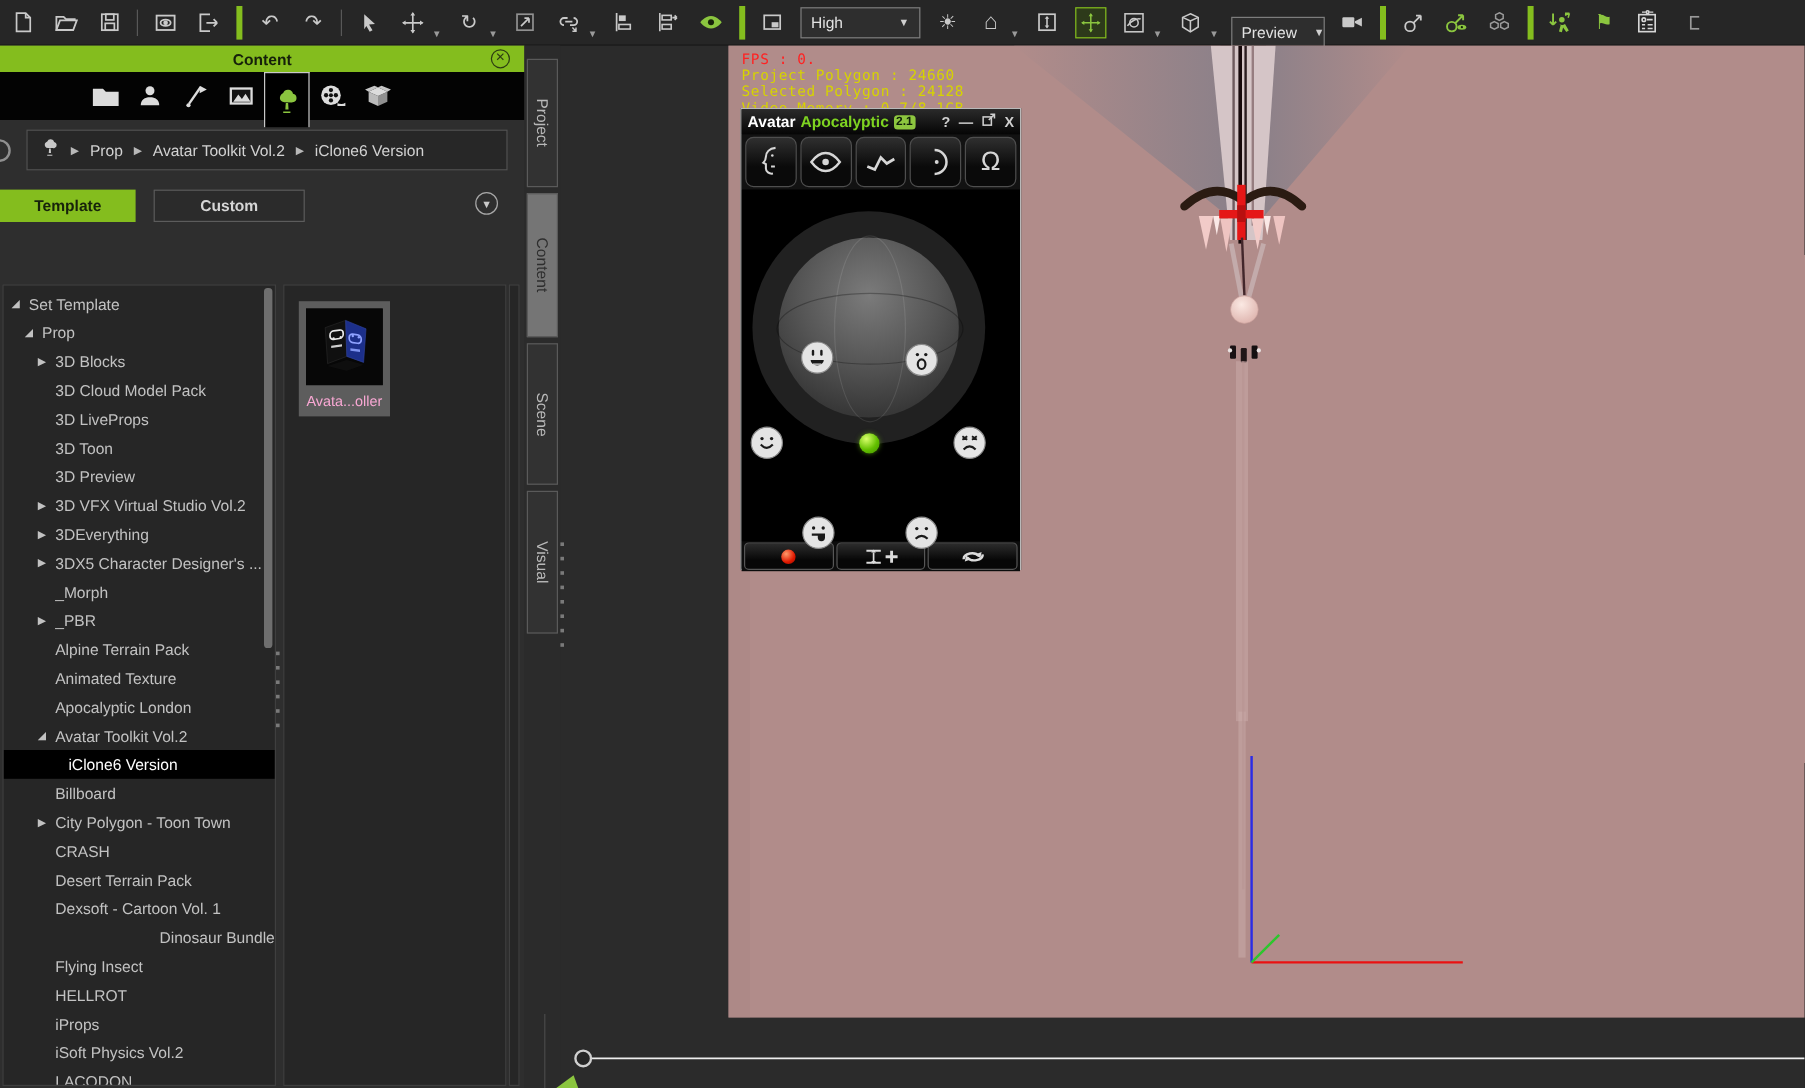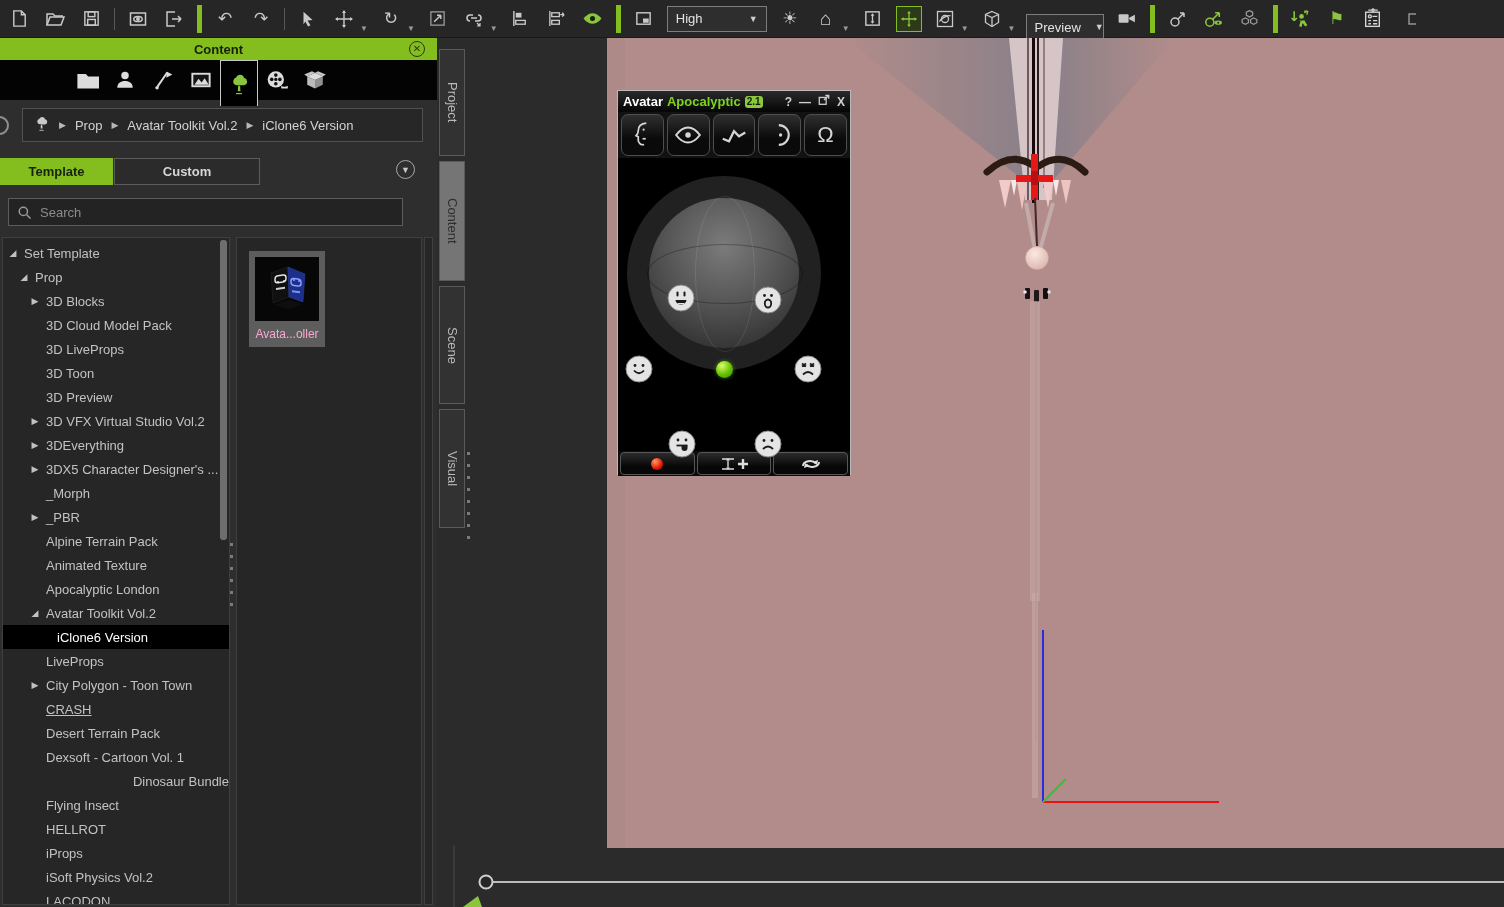--- a/index.html
+++ b/index.html
@@ -29,21 +29,21 @@
   .panel-close { position:absolute; right:12px; top:3px; width:16px; height:16px; border:1px solid #2c3b12; border-radius:50%; color:#2c3b12; font-size:10px; line-height:14px; text-align:center; }
   .cat-bar { position:absolute; left:0; top:22px; width:437px; height:40px; background:#030303; display:flex; align-items:flex-start; padding-left:68px; }
   .cat-tab { width:38px; height:40px; display:flex; align-items:center; justify-content:center; }
   .cat-tab.active { height:46px; background:#000; border:1px solid #c8c8c8; border-bottom:none; }
   .crumb-bar { position:absolute; left:22px; top:70px; width:401px; height:34px; border:1px solid #525252; background:#272727; display:flex; align-items:center; padding:0 10px; gap:9px; }
   .crumb { color:#d2d2d2; font-size:13px; }
   .crumb-sep { color:#b8b8b8; font-size:9px; }
   .back-nub { position:absolute; left:-10px; top:78px; width:19px; height:19px; border:2px solid #8f8f8f; border-radius:50%; background:#2e2e2e; }
   .src-tabs { position:absolute; left:0; top:120px; width:437px; height:27px; }
   .tab-template { position:absolute; left:0; top:0; width:113px; height:27px; background:#84bd1e; color:#17230b; font-weight:bold; font-size:13px; display:flex; align-items:center; justify-content:center; }
-  .tab-custom { position:absolute; left:114px; top:0; width:146px; height:27px; background:#2b2b2b; border:1px solid #5c5c5c; color:#d6d6d6; font-weight:bold; font-size:13px; display:flex; align-items:center; justify-content:center; }
+  .tab-custom { position:absolute; left:128px; top:0; width:126px; height:27px; background:#2b2b2b; border:1px solid #5c5c5c; color:#d6d6d6; font-weight:bold; font-size:13px; display:flex; align-items:center; justify-content:center; }
   .collapse-circle { position:absolute; left:396px; top:122px; width:19px; height:19px; border:1.5px solid #a8a8a8; border-radius:50%; color:#c9c9c9; font-size:9px; display:flex; align-items:center; justify-content:center; }
   .search-box { position:absolute; left:8px; top:160px; width:395px; height:28px; border:1px solid #5c5c5c; background:#232323; display:flex; align-items:center; padding:0 8px; gap:8px; }
   .search-box input { background:transparent; border:none; outline:none; color:#cfcfcf; font-size:13px; width:330px; font-family:"Liberation Sans",sans-serif; }
   .search-box input::placeholder { color:#8c8c8c; }
 
   .tree-pane { position:absolute; left:2px; top:199px; width:228px; height:668px; border:1px solid #3f3f3f; background:#262626; overflow:hidden; padding-top:3px; }
   .tree-row { height:24px; display:flex; align-items:center; gap:6px; color:#c2c2c2; font-size:13px; white-space:nowrap; }
   .tree-row .arrow { width:10px; font-size:9px; color:#c2c2c2; text-align:center; flex:0 0 auto; }
   .tree-row.selected { background:#000; color:#fff; }
   .tree-scroll { position:absolute; left:220px; top:202px; width:7px; height:300px; background:#6e6e6e; border-radius:3px; }
@@ -360,27 +360,20 @@
       <span class="crumb-sep">▶</span>
       <span class="crumb">iClone6 Version</span>
     </div>
 
     <div class="src-tabs">
       <div class="tab-template">Template</div>
       <div class="tab-custom">Custom</div>
     </div>
     <div class="collapse-circle">▼</div>
 
-    <div class="search-box">
-      <svg width="15" height="15" viewBox="0 0 20 20" fill="none" stroke="#9a9a9a" stroke-width="2">
-          <circle cx="8.5" cy="8.5" r="5.5"></circle>
-          <path d="m13 13 5 5"></path>
-        </svg>
-      <input type="text" placeholder="Search" style="">
-    </div>
 
     <div class="tree-pane">
 
         <div class="tree-row" style="padding-left: 5px;">
           <span class="arrow">◢</span>
           <span class="lbl">Set Template</span>
         </div>
 
         <div class="tree-row" style="padding-left: 16px;">
           <span class="arrow">◢</span>
@@ -457,29 +450,29 @@
           <span class="lbl">Avatar Toolkit Vol.2</span>
         </div>
 
         <div class="tree-row selected" style="padding-left: 38px;">
           <span class="arrow"></span>
           <span class="lbl">iClone6 Version</span>
         </div>
 
         <div class="tree-row" style="padding-left: 27px;">
           <span class="arrow"></span>
-          <span class="lbl">LiveProps</span>
+          <span class="lbl">Billboard</span>
         </div>
 
         <div class="tree-row" style="padding-left: 27px;">
           <span class="arrow">▶</span>
           <span class="lbl">City Polygon - Toon Town</span>
         </div>
 
-        <div class="tree-row" style="padding-left: 27px; text-decoration: underline;">
+        <div class="tree-row" style="padding-left: 27px;">
           <span class="arrow"></span>
           <span class="lbl">CRASH</span>
         </div>
 
         <div class="tree-row" style="padding-left: 27px;">
           <span class="arrow"></span>
           <span class="lbl">Desert Terrain Pack</span>
         </div>
 
         <div class="tree-row" style="padding-left: 27px;">
@@ -625,20 +618,26 @@
       <circle cx="418" cy="254" r="1.8" fill="#e9e3e2"></circle>
         <circle cx="442" cy="254" r="1.8" fill="#e9e3e2"></circle>
       <rect x="423" y="263" width="10" height="300" fill="#c9a9a7" opacity=".55"></rect>
       <rect x="425" y="555" width="6" height="205" fill="#cfb2b0" opacity=".45"></rect>
       <rect x="428" y="263" width="2" height="440" fill="#b79593" opacity=".6"></rect>
       <line x1="436" y1="764" x2="436" y2="592" stroke="#2b2be6" stroke-width="2"></line>
       <line x1="436" y1="764" x2="612" y2="764" stroke="#ea1111" stroke-width="2"></line>
       <line x1="436" y1="764" x2="459" y2="741" stroke="#2dc62d" stroke-width="2"></line>
     </svg>
 
+    <div class="stats">
+      <div class="fps">FPS : 0.</div>
+      <div class="yl">Project Polygon : 24660</div>
+      <div class="yl">Selected Polygon : 24128</div>
+      <div class="yl">Video Memory : 0.7/8.1GB</div>
+    </div>
 
     <div class="ac">
       <div class="ac-title">
         <span class="t1">Avatar</span>
         <span class="t2">Apocalyptic</span>
         <span class="ac-ver">2.1</span>
         <span class="ac-win">
           <span>?</span>
           <span>—</span>
           <span><svg width="12" height="12" viewBox="0 0 14 14" fill="none" stroke="#cfcfcf" stroke-width="1.5">

